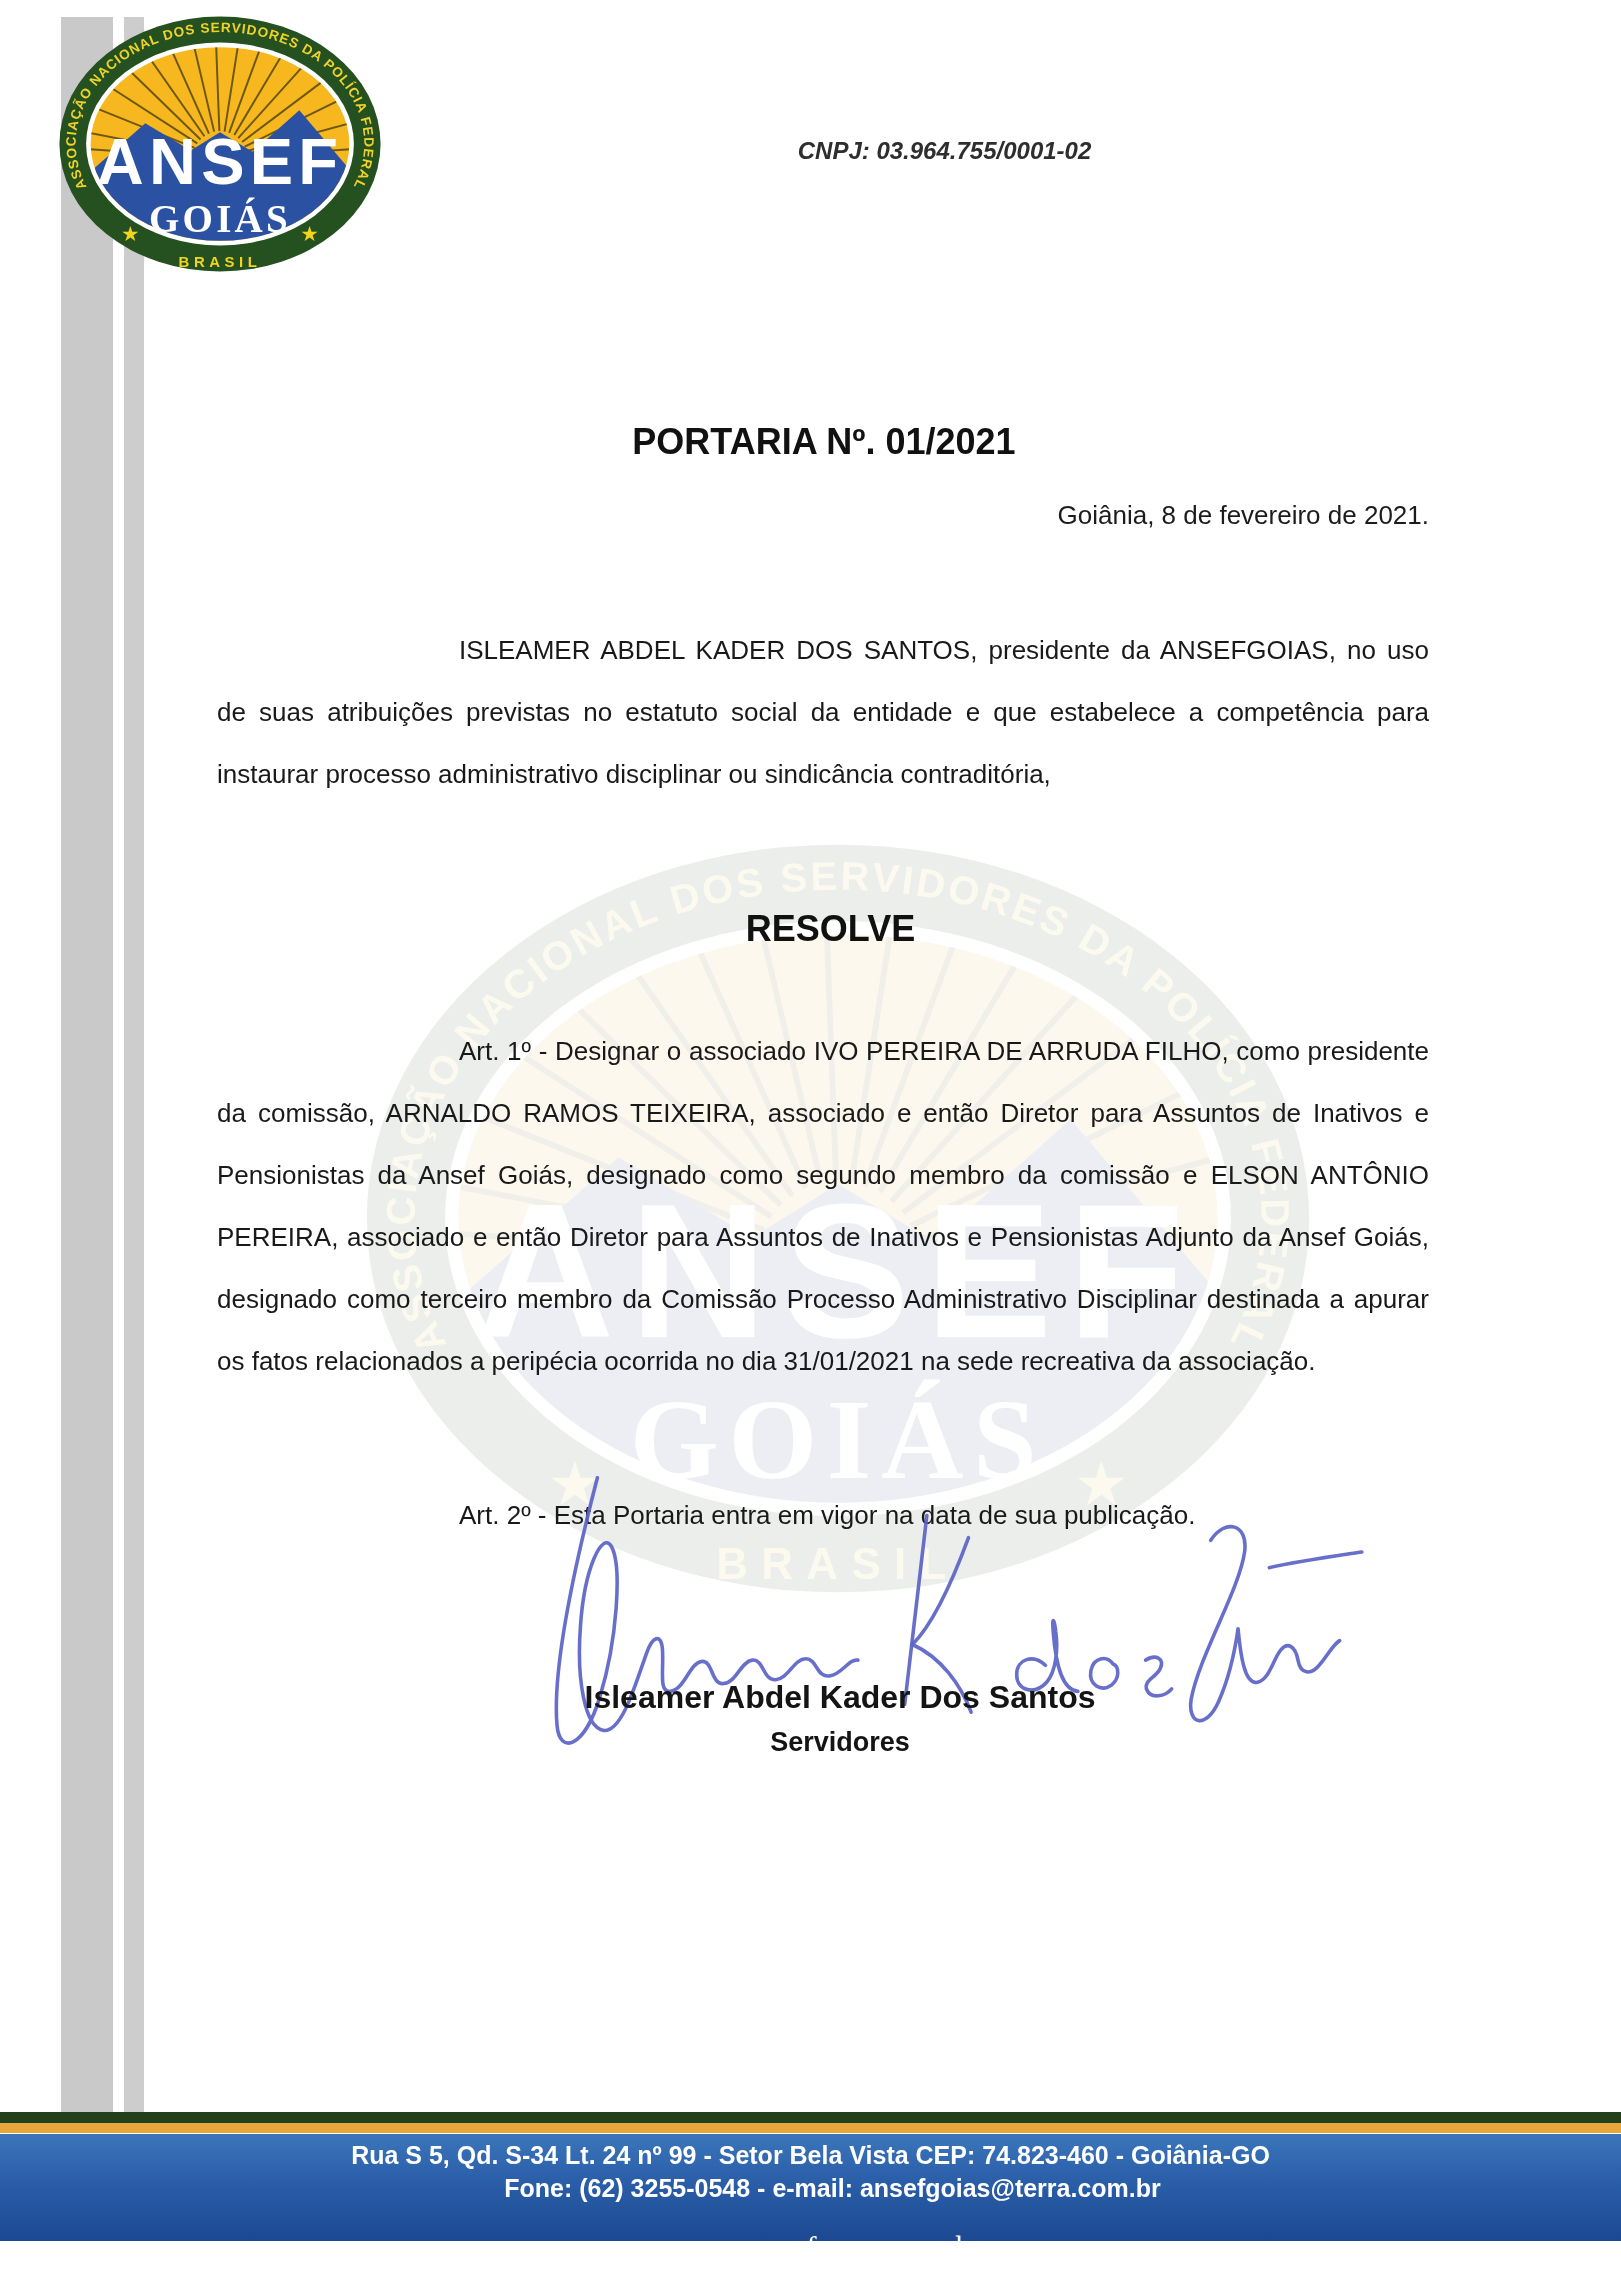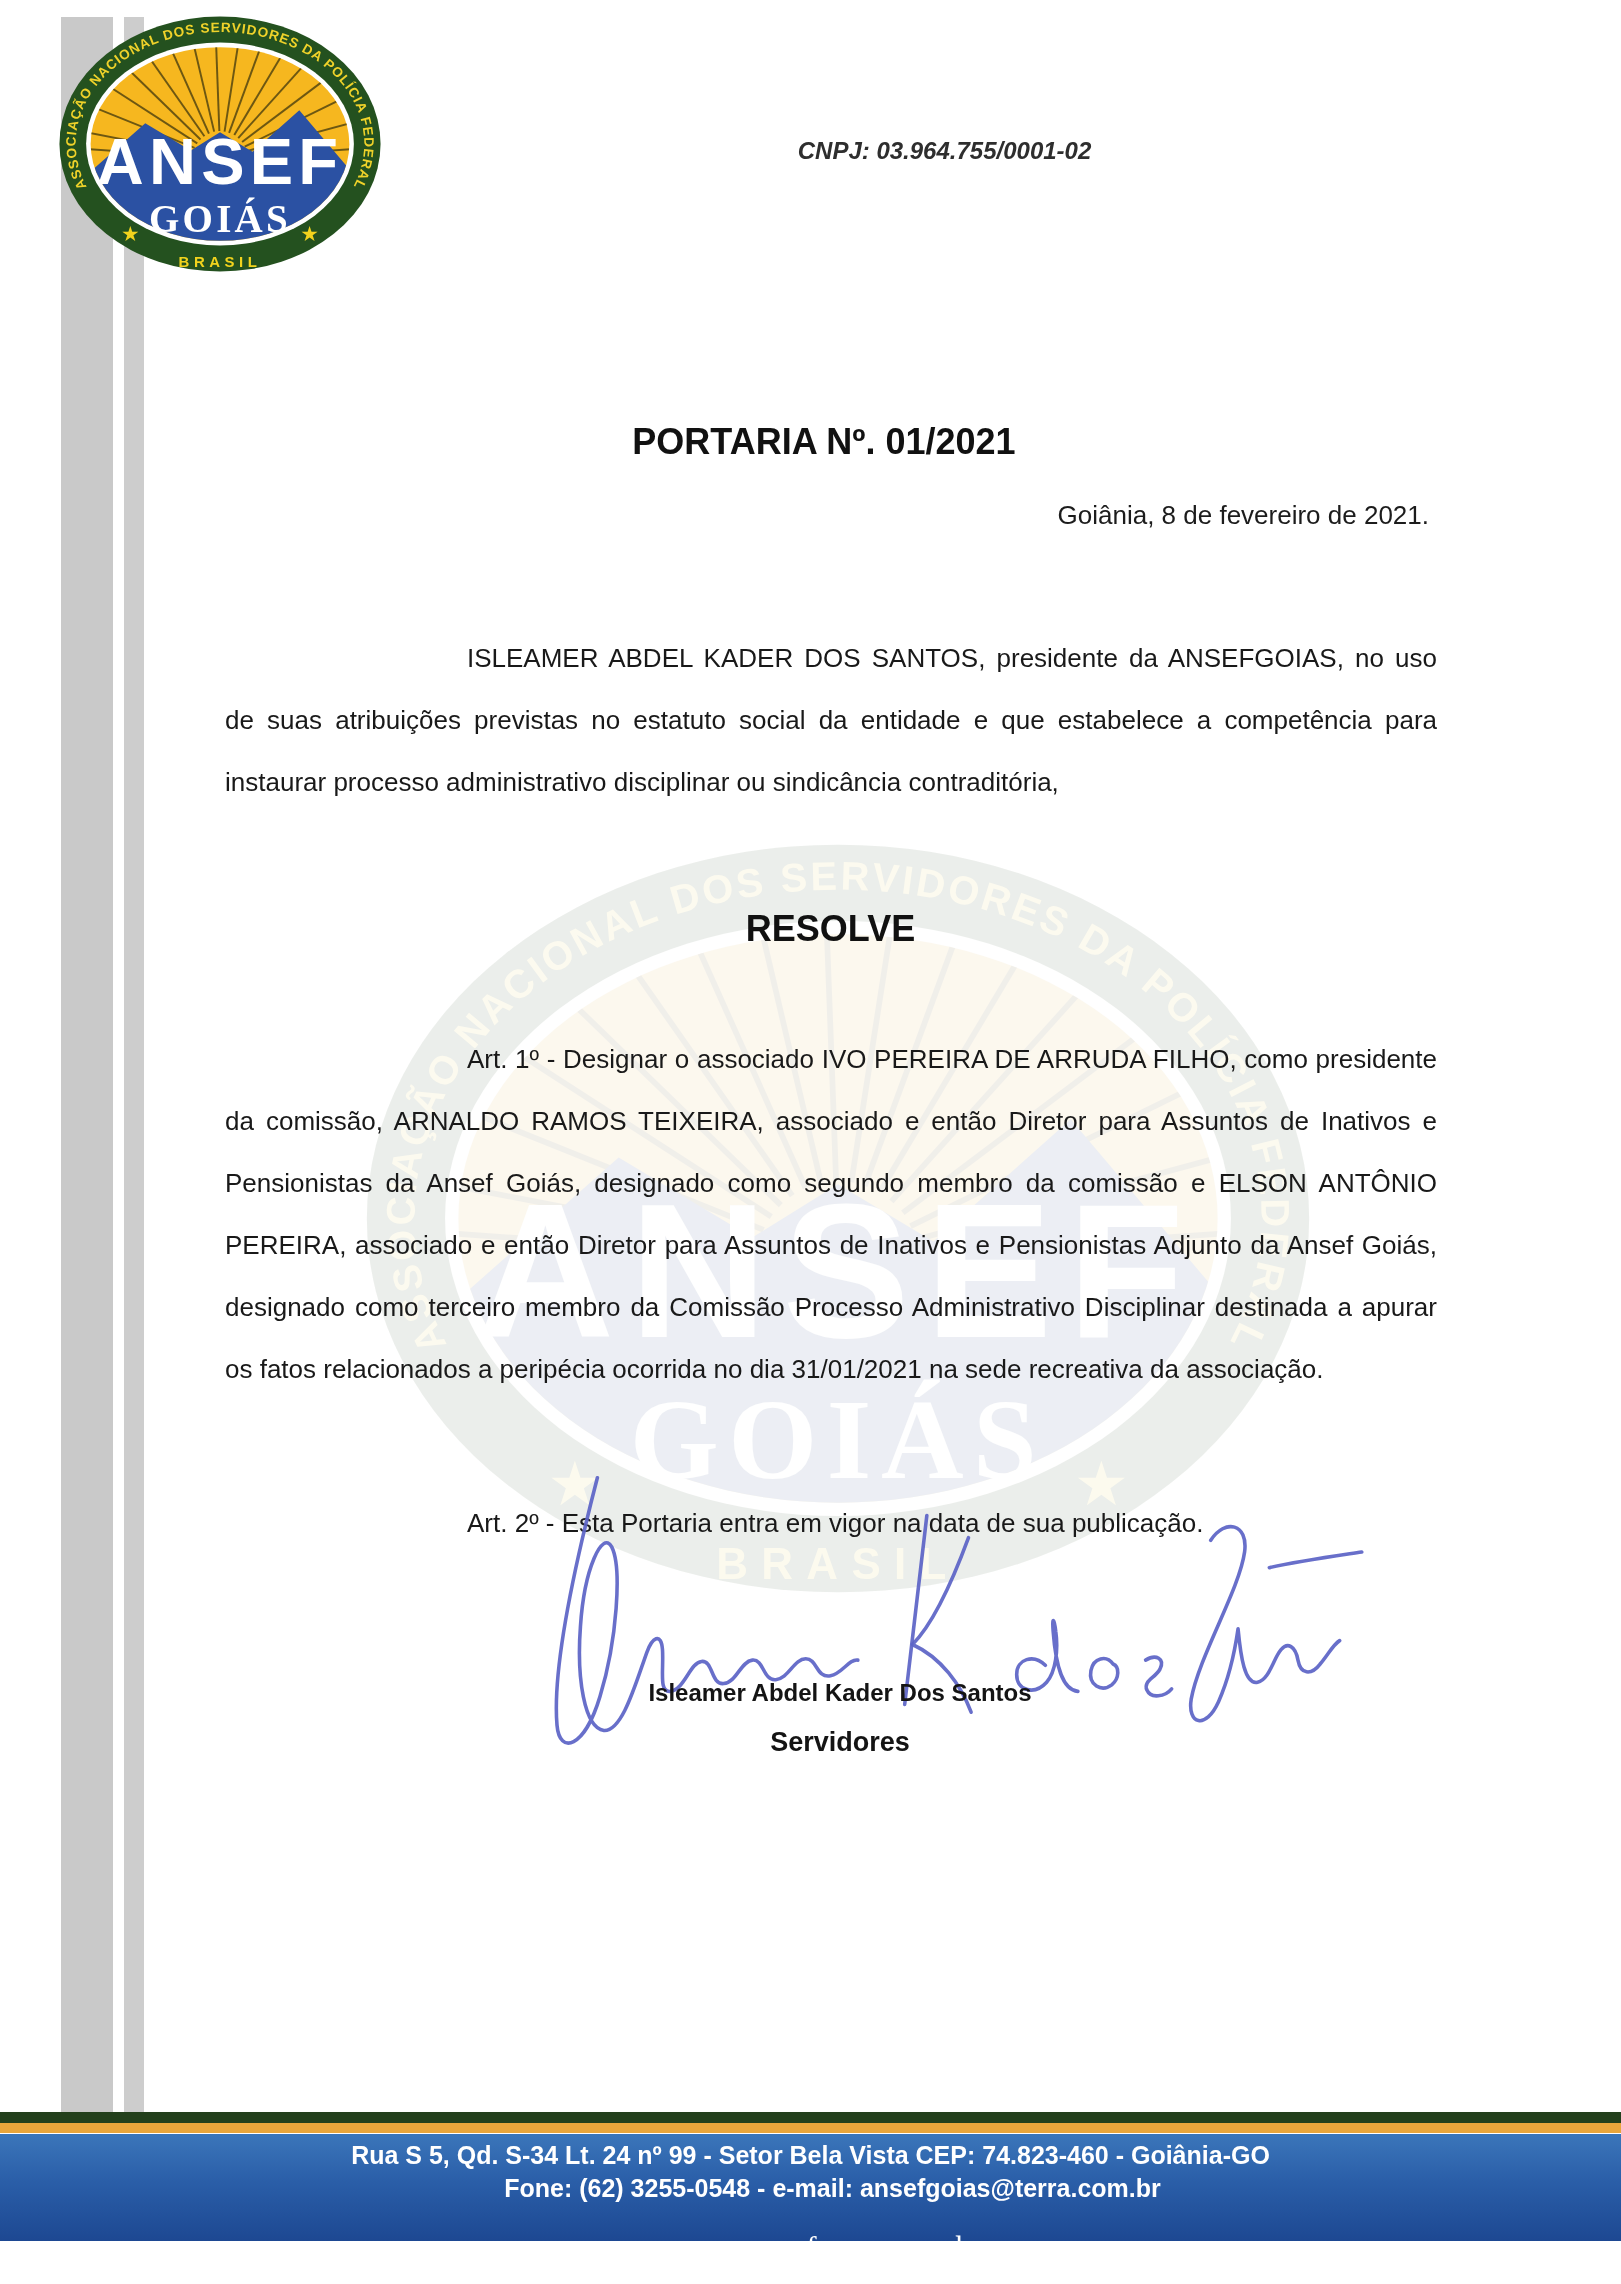--- a/index.html
+++ b/index.html
@@ -16,34 +16,34 @@
   .logo svg,.watermark svg{width:100%;height:100%;display:block;}
   
   .header{position:absolute;left:391px;top:115px;width:1107px;text-align:center;}
   .org-name{font-size:30px;font-weight:bold;letter-spacing:-0.7px;color:#2e2e2e;}
   .cnpj{margin-top:22px;font-size:24px;font-weight:bold;font-style:italic;color:#2e2e2e;}
   
   .title{position:absolute;left:215px;top:421px;width:1218px;text-align:center;
          font-size:36px;font-weight:bold;color:#111;}
   .dateline{position:absolute;right:192px;top:500px;font-size:26px;}
   
-  .bodytext{position:absolute;left:217px;width:1212px;margin:8px;font-size:26px;
+  .bodytext{position:absolute;left:217px;width:1212px;margin:0;font-size:26px;
             line-height:62px;text-align:justify;color:#191919;}
   .preamble{top:619px;text-indent:242px;}
   .resolve{position:absolute;left:215px;top:908px;width:1231px;text-align:center;
            font-size:36px;font-weight:bold;color:#111;}
   .article1{top:1020px;text-indent:242px;}
   .article2{top:1484px;text-indent:242px;text-align:left;}
   
   .signature{position:absolute;left:501px;top:1470px;width:866px;height:293px;}
   .signature svg{width:100%;height:100%;display:block;}
   .signature path{stroke:#5b63c6;stroke-width:5.5;fill:none;
                   stroke-linecap:round;stroke-linejoin:round;opacity:.92;}
   .signer-name{position:absolute;left:404px;top:1679px;width:872px;text-align:center;
-               font-size:24px;font-weight:bold;color:#141414;}
+               font-size:32px;font-weight:bold;color:#141414;}
   .signer-role{position:absolute;left:404px;top:1727px;width:872px;text-align:center;
                font-size:27px;font-weight:bold;color:#141414;}
   
   .footer{position:absolute;left:0;right:0;top:2112px;height:172px;}
   .stripe-green{position:absolute;top:0;left:0;right:0;height:11px;background:#23401c;}
   .stripe-gold{position:absolute;top:11px;left:0;right:0;height:10.4px;background:#e9a63b;}
   .panel-blue{position:absolute;top:21.5px;left:0;right:0;height:107px;color:#fff;
               background:linear-gradient(180deg,#3b76ba 0%,#2a5ea8 45%,#1d4892 100%);
               text-align:center;}
   .addr{position:absolute;top:7.8px;left:0;right:0;font-size:25px;font-weight:bold;}

